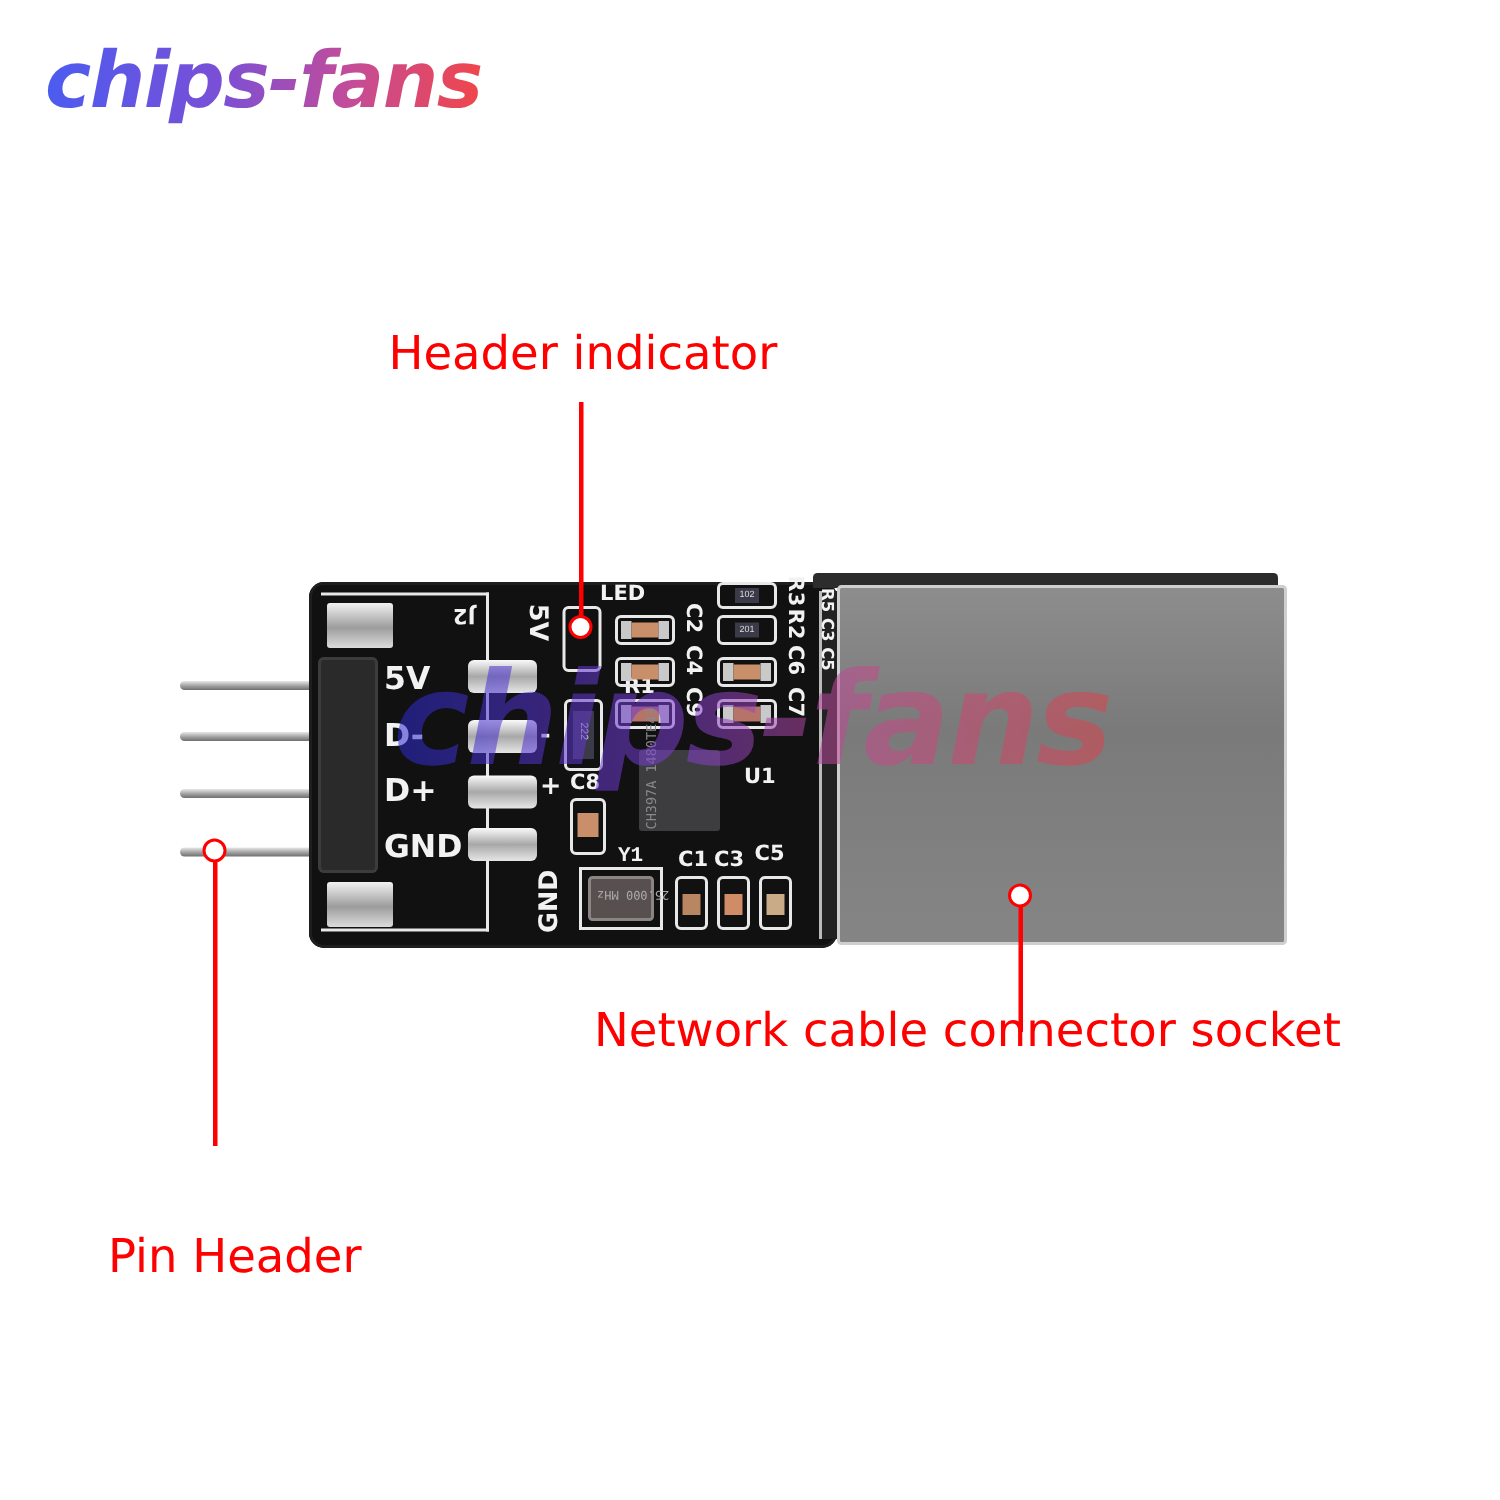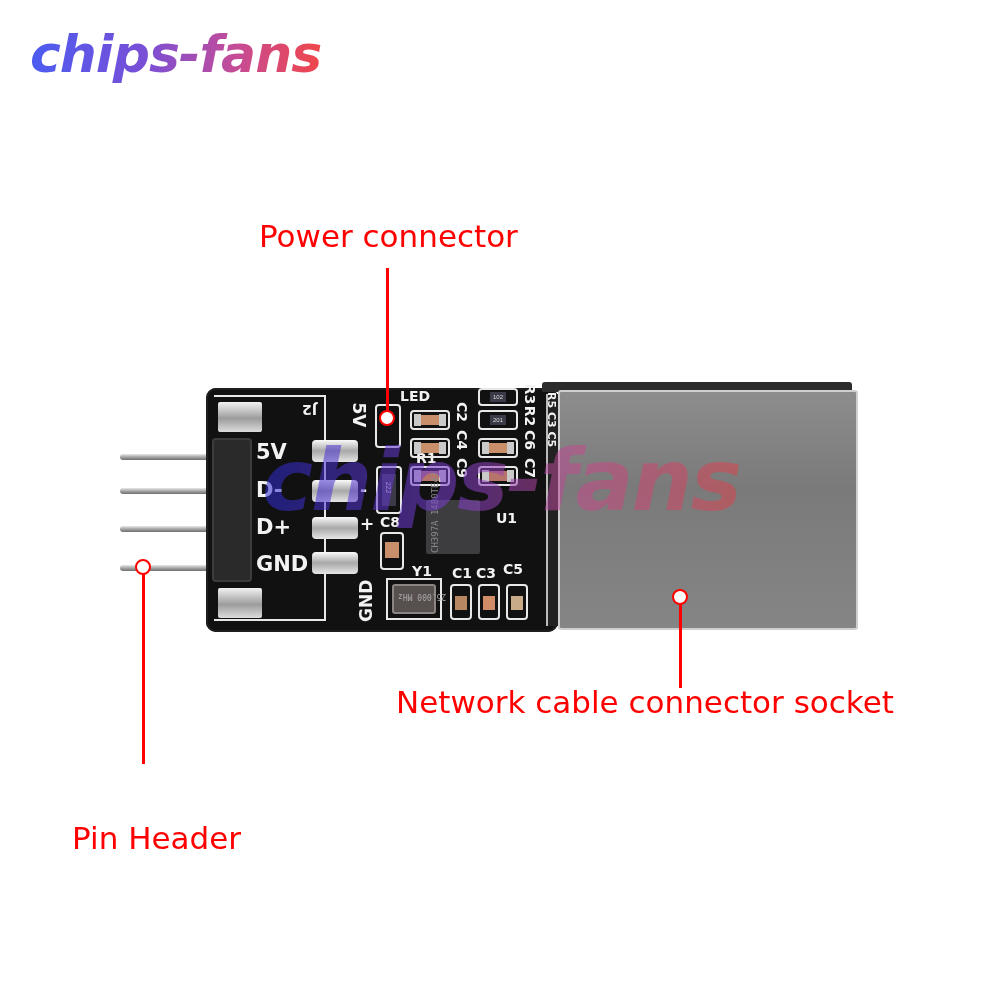--- a/index.html
+++ b/index.html
@@ -6,21 +6,21 @@
   body { width:1000px; height:1000px; position:relative; overflow:hidden; font-family:"Liberation Sans", sans-serif; }
 
   
   .logo { position:absolute; left:30px; top:22px; font-family:"DejaVu Sans", sans-serif; font-weight:bold; font-size:52px; letter-spacing:-1px; line-height:64px;
     background:linear-gradient(90deg,#4b5cf0 0%,#7a4fd6 40%,#c44c98 70%,#f0464a 100%); -webkit-background-clip:text; background-clip:text; color:transparent; font-style:italic; }
 
   
   .label { position:absolute; color:#ff0000; font-family:"DejaVu Sans", sans-serif; font-size:31px; white-space:nowrap; line-height:36px; }
   .lbl-power { left:259px; top:218px; }
   .lbl-pin { left:72px; top:791px;margin-top:29px; }
-  .lbl-net { left:396px; top:684px; }
+  .lbl-net { left:396px; top:669px; }
 
   .leader { position:absolute; background:#ff0000; width:3px; }
   .dot { position:absolute; width:16px; height:16px; border-radius:50%; background:#ffffff; border:2px solid #ff0000; box-sizing:border-box; }
 
   
   .pin { position:absolute; height:6px; left:120px; width:108px; background:linear-gradient(180deg,#e8e8e8,#9a9a9a 60%,#6f6f6f); border-radius:3px; }
 
   
   .pcb { position:absolute; left:206px; top:388px; width:352px; height:244px; background:#111111; border-radius:10px; box-shadow:inset 0 0 0 2px #1e1e1e; }
   .header-block { position:absolute; left:212px; top:438px; width:40px; height:144px; background:#2a2a2a; border-radius:4px; box-shadow:inset 0 0 0 2px #3c3c3c; }
@@ -133,41 +133,41 @@
     <div class="body" style="background:#b5736a;"></div>
     <div class="end" style="right:2px;"></div>
   </div>
 <div class="silk-text small-label" style="left:520px;top:460px;transform:rotate(90deg);">C7</div>
 
 <div class="chip"></div>
 <div class="chip-text"><span>CH397A</span> <span>1480TE43</span></div>
 <div class="silk-text small-label" style="left:496px;top:510px;">U1</div>
 
 <div class="silk" style="left:386px;top:578px;width:56px;height:42px;border-top:2px solid #e8e8e8;"></div>
-<div class="silk-text small-label" style="left:412px;top:563px;">Y1</div>
+<div class="silk-text small-label" style="left:412px;top:563px;font-family:Liberation Mono, monospace;">Y1</div>
 <div class="crystal"></div>
 <div class="crystal-text"><span>25.000</span> <span>MHz</span></div>
 
 <div class="silk-text small-label" style="left:452px;top:565px;">C1</div>
 <div class="silk-text small-label" style="left:476px;top:565px;">C3</div>
 <div class="silk-text small-label" style="left:503px;top:561px;">C5</div>
 <div class="silk" style="left:450px;top:584px;width:22px;height:36px;border-radius:4px;"></div>
 <div class="res-body" style="left:455px;top:596px;width:12px;height:14px;background:#b88660;"></div>
 <div class="silk" style="left:478px;top:584px;width:22px;height:36px;border-radius:4px;"></div>
 <div class="res-body" style="left:483px;top:596px;width:12px;height:14px;background:#d08c66;"></div>
 <div class="silk" style="left:506px;top:584px;width:22px;height:36px;border-radius:4px;"></div>
 <div class="res-body" style="left:511px;top:596px;width:12px;height:14px;background:#c9ab88;"></div>
 
 <div class="rj45-edge"></div>
 <div class="silk-text small-label" style="left:546px;top:392px;font-size:11px;transform:rotate(90deg);transform-origin:left top;left:558px;">R5 C3 C5</div>
 <div class="rj45"></div>
 
 <div class="watermark">chips-fans</div>
 
-<div class="label lbl-power">Power connector</div>
+<div class="label lbl-power">Header indicator</div>
 <div class="leader" style="left:386px;top:268px;height:150px;"></div>
 <div class="dot" style="left:379px;top:410px;"></div>
 
 <div class="dot" style="left:135px;top:559px;"></div>
 <div class="leader" style="left:142px;top:574px;height:190px;"></div>
 <div class="label lbl-pin">Pin Header</div>
 
 <div class="dot" style="left:672px;top:589px;"></div>
 <div class="leader" style="left:679px;top:604px;height:84px;"></div>
 <div class="label lbl-net">Network cable connector socket</div>

